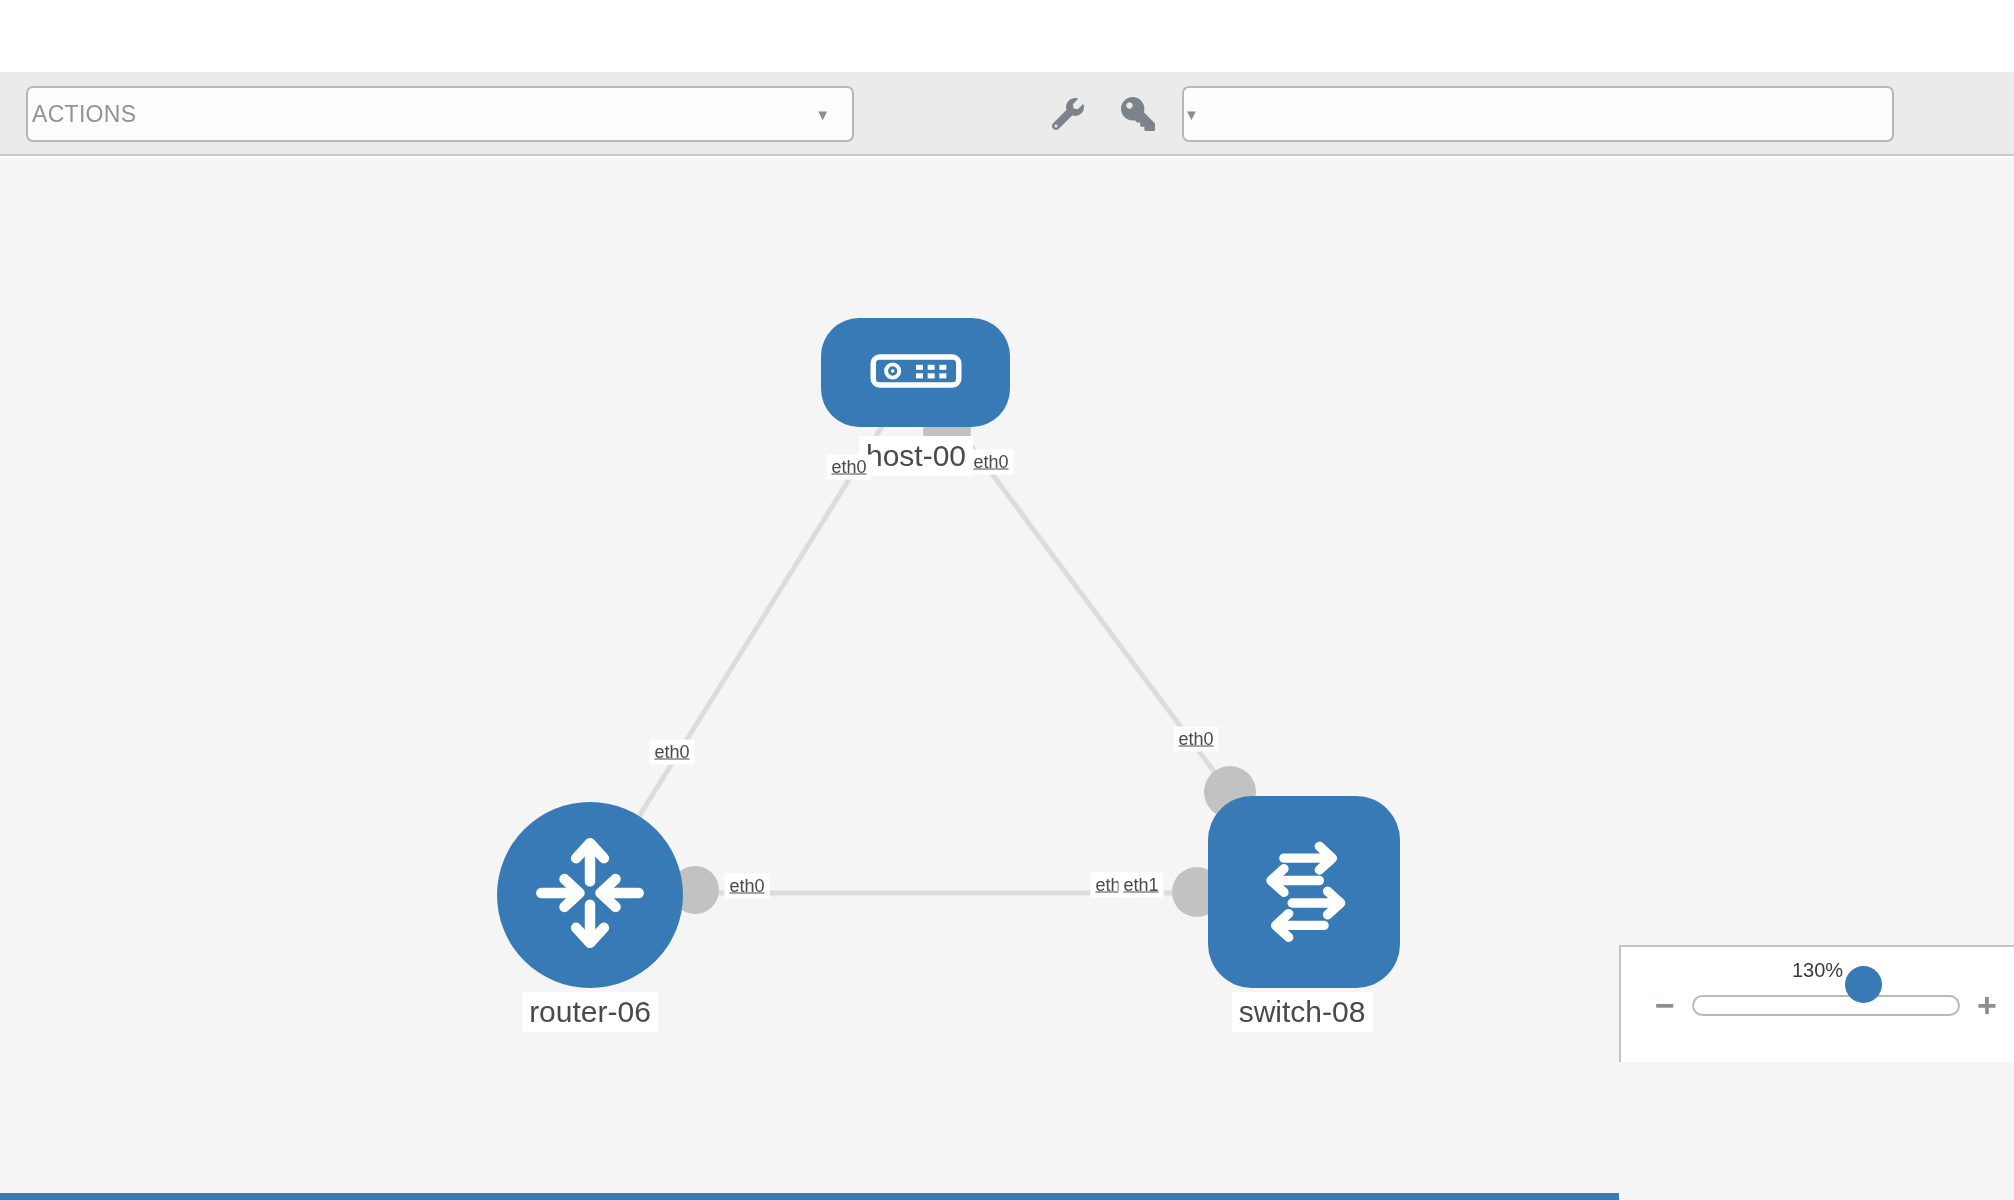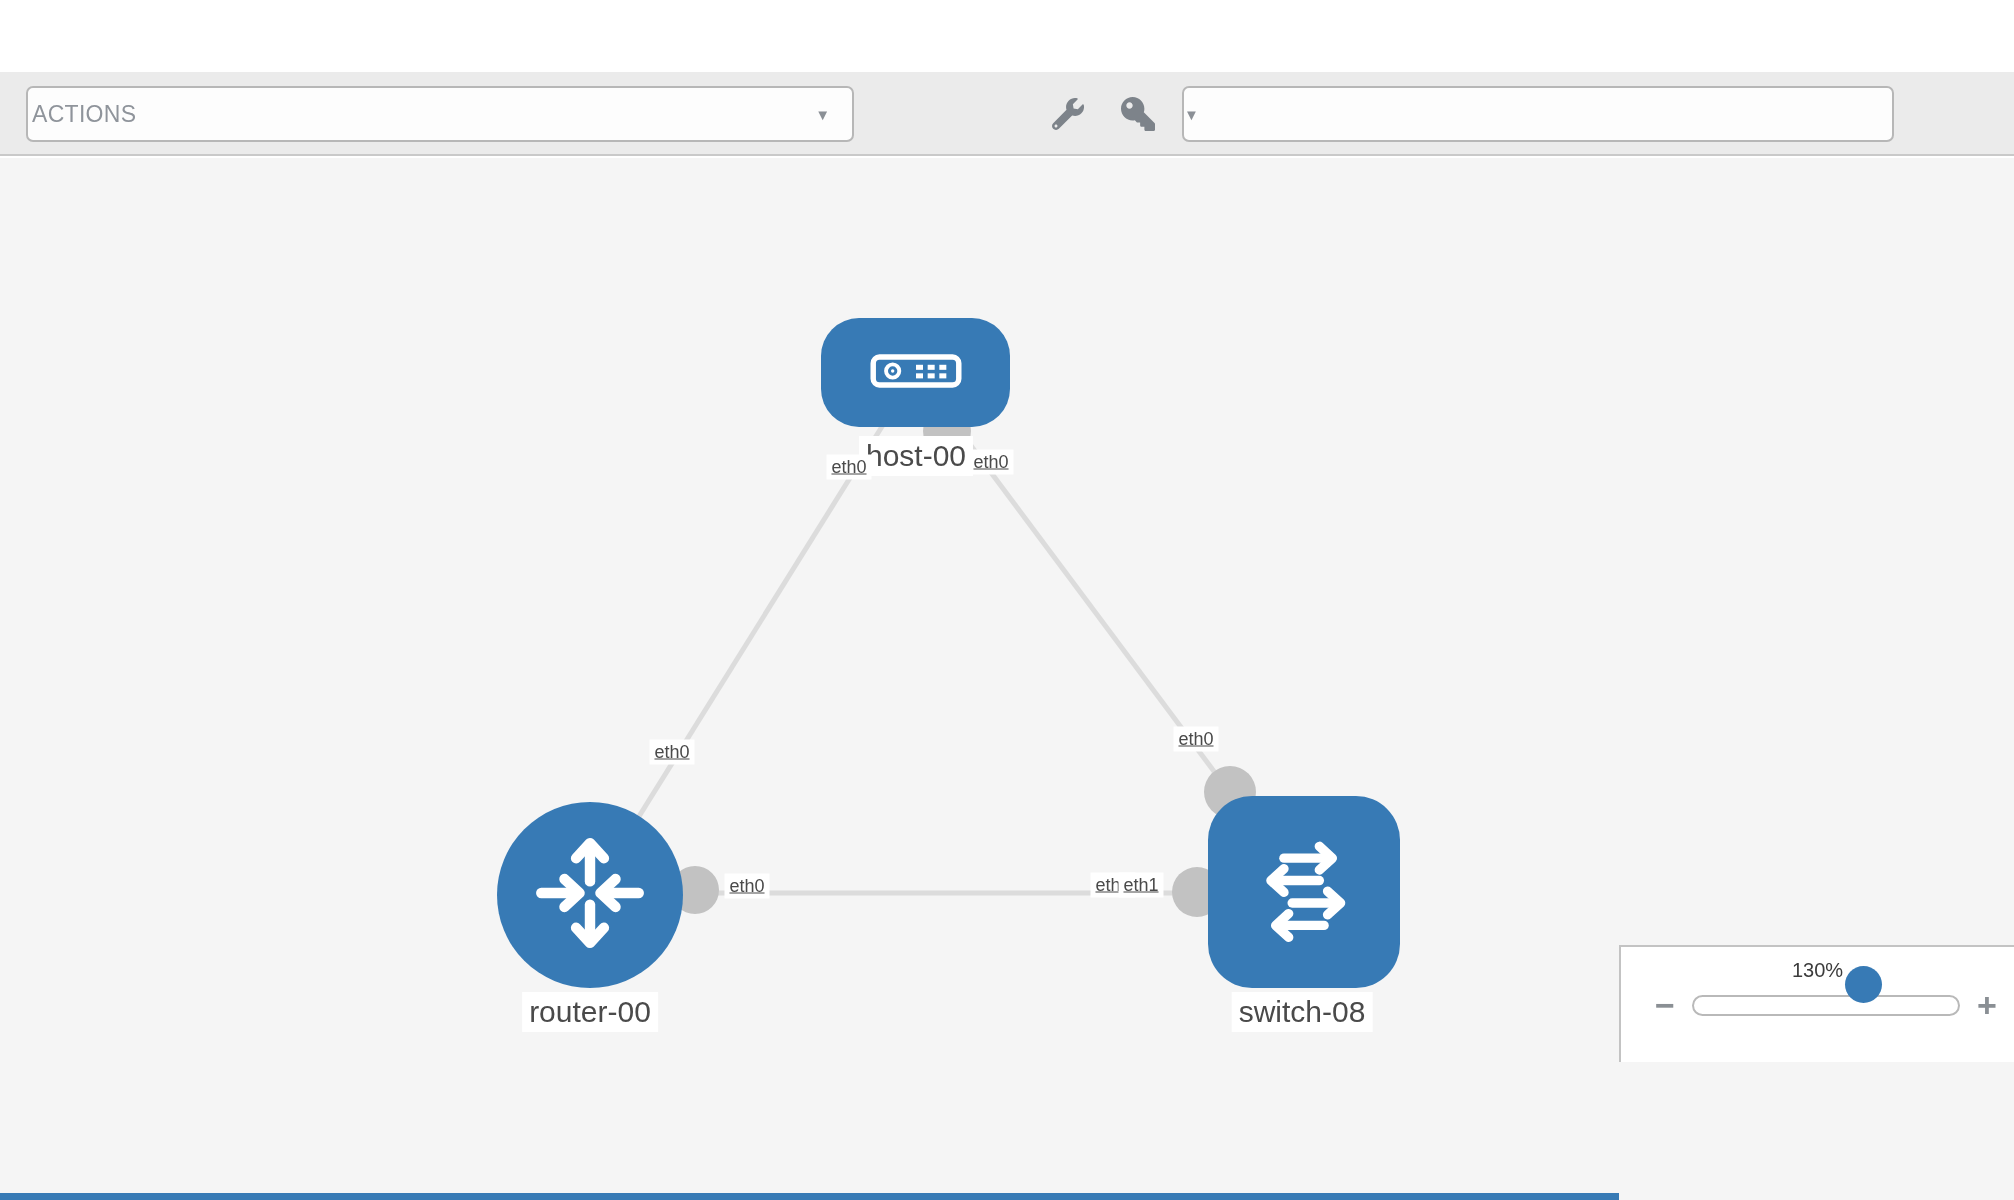--- a/index.html
+++ b/index.html
@@ -209,21 +209,21 @@
           <polyline points="33,32 22,42 33,52"></polyline>
           <line x1="40" y1="61" x2="77" y2="61"></line>
           <polyline points="70,51 81,61 70,71"></polyline>
           <line x1="67" y1="80" x2="30" y2="80"></line>
           <polyline points="37,70 26,80 37,90"></polyline>
         </svg>
       </span>
     </div>
 
     <div class="chip node-chip lbl-host">host-00</div>
-    <div class="chip node-chip lbl-router">router-00</div>
+    <div class="chip node-chip lbl-router">router-06</div>
     <div class="chip node-chip lbl-switch">switch-08</div>
 
     <div class="chip iface-chip if-host-l">eth0</div>
     <div class="chip iface-chip if-host-r">eth0</div>
     <div class="chip iface-chip if-mid-rh">eth0</div>
     <div class="chip iface-chip if-mid-hs">eth0</div>
     <div class="chip iface-chip if-router-r">eth0</div>
     <div class="chip iface-chip if-sw-back">eth0</div>
     <div class="chip iface-chip if-sw-front">eth1</div>
 

